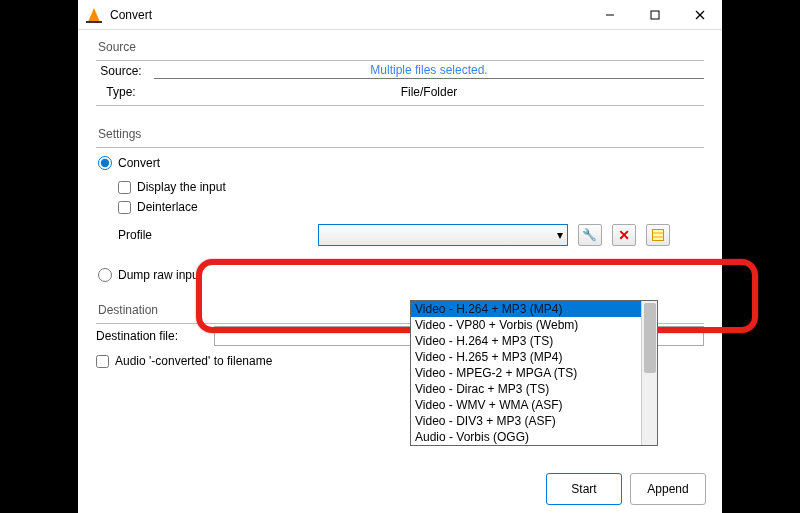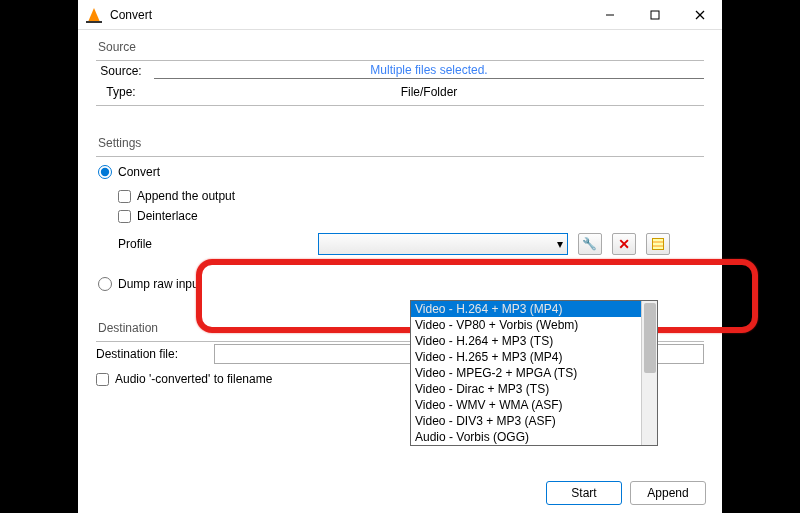--- a/index.html
+++ b/index.html
@@ -6,21 +6,21 @@
     body { background: #000; width: 800px; height: 513px; overflow: hidden; display: flex; justify-content: center; }
     .window { width: 644px; height: 513px; background: #fff; position: relative; }
     .titlebar { height: 30px; display: flex; align-items: center; padding: 0 0 0 8px; border-bottom: 1px solid #e0e0e0; }
     .app-icon { width: 16px; height: 16px; margin-right: 8px; position: relative; }
     .cone { width: 0; height: 0; border-left: 6px solid transparent; border-right: 6px solid transparent; border-bottom: 14px solid #ff8c00; position: absolute; top: 1px; left: 2px; }
     .cone::after { content: ''; position: absolute; top: 13px; left: -8px; width: 16px; height: 2px; background: #333; }
     .title-text { flex: 1; }
     .win-btns { display: flex; }
     .win-btn { width: 45px; height: 30px; display: flex; align-items: center; justify-content: center; cursor: pointer; }
     .client { padding: 10px 18px 0 18px; position: relative; }
-    .group { margin-bottom: 30px; }
+    .group { margin-bottom: 21px; }
     .group-label { color: #555; margin-bottom: 6px; padding-left: 2px; }
     .row { display: flex; align-items: center; gap: 8px; text-align: center; }
     .lbl { width: 50px; }
     .val { flex: 1; border-bottom: 1px solid #777; padding-bottom: 1px; color: #3b82f6; }
     .val2 { flex: 1; color: #000; }
     .settings-body { padding: 6px 2px 0 2px; }
     .radio { display: flex; align-items: center; gap: 6px; margin-bottom: 10px; }
     .radio input[type=radio] { width: 14px; height: 14px; accent-color: #0078d7; }
     .chk { display: flex; align-items: center; gap: 6px; margin-left: 20px; margin-bottom: 6px; }
     .chk input[type=checkbox] { width: 13px; height: 13px; }
@@ -30,29 +30,29 @@
     .combo { width: 250px; height: 22px; border: 1px solid #0078d7; background: linear-gradient(#fdfdfd,#eaeaea); display: flex; align-items: center; padding: 0 4px; position: relative; cursor: pointer; }
     .combo .arrow { margin-left: auto; }
     .icon-btn { width: 24px; height: 22px; border: 1px solid #aaa; background: linear-gradient(#fdfdfd,#e8e8e8); display: flex; align-items: center; justify-content: center; cursor: pointer; border-radius: 2px; }
     .wrench { font-size: 12px; }
     .red-x { color: #d00; font-weight: bold; font-size: 14px; }
     .new-icon { width: 12px; height: 12px; border: 1px solid #c90; background: repeating-linear-gradient(0deg,#ffa,#ffa 2px,#fc6 2px,#fc6 4px); }
     .dropdown { position: absolute; left: 332px; top: 300px; width: 248px; background: #fff; border: 1px solid #666; z-index: 10; max-height: 160px; overflow: hidden; }
     .dd-inner { display: flex; }
     .dd-list { flex: 1; }
     .dd-item { padding: 1px 4px; white-space: nowrap; cursor: pointer; font-size: 12px; }
-    .dd-item.sel { background: #0078d7; color: #e5e5e5; }
+    .dd-item.sel { background: #0078d7; color: #0f172a; }
     .dd-scroll { width: 16px; background: #f0f0f0; border-left: 1px solid #ccc; position: relative; }
     .dd-thumb { position: absolute; left: 2px; top: 2px; width: 12px; height: 70px; background: #c0c0c0; border-radius: 2px; }
     .dest-area { margin-top: 6px; }
     .dest-row { display: flex; align-items: center; gap: 8px; margin-bottom: 8px; }
     .dest-lbl { width: 110px; }
     .dest-input { flex: 1; height: 20px; border: 1px solid #aaa; background: #fff; }
     .bottom-btns { display: flex; justify-content: flex-end; gap: 8px; padding: 8px 16px; position: absolute; bottom: 0; right: 0; left: 0; }
-    .btn { min-width: 76px; height: 24px; border: 1px solid #0078d7; background: #fff; border-radius: 3px; cursor: pointer; padding: 0 12px; }
+    .btn { min-width: 76px; height: 32px; border: 1px solid #0078d7; background: #fff; border-radius: 3px; cursor: pointer; padding: 0 12px; }
     .btn.secondary { border-color: #aaa; }
     .sep { border: none; border-top: 1px solid #bbb; margin: 2px 0; }
   </style>
 </head>
 <body>
 
 <div class="window">
   <div class="titlebar">
     <div class="app-icon">
         <div class="cone"></div>
@@ -96,21 +96,21 @@
     <div class="group">
       <div class="group-label">Settings</div>
       <hr class="sep">
       <div class="settings-body">
         <label class="radio">
           <input type="radio" checked="" style="">
           <span>Convert</span>
         </label>
         <label class="chk">
           <input type="checkbox" style="">
-          <span>Append the output</span>
+          <span>Display the input</span>
         </label>
         <label class="chk">
           <input type="checkbox" style="">
           <span>Deinterlace</span>
         </label>
 
         <div class="profile-row">
           <div class="profile-lbl">Profile</div>
           <div style="width:120px;"></div>
           <div class="combo">

